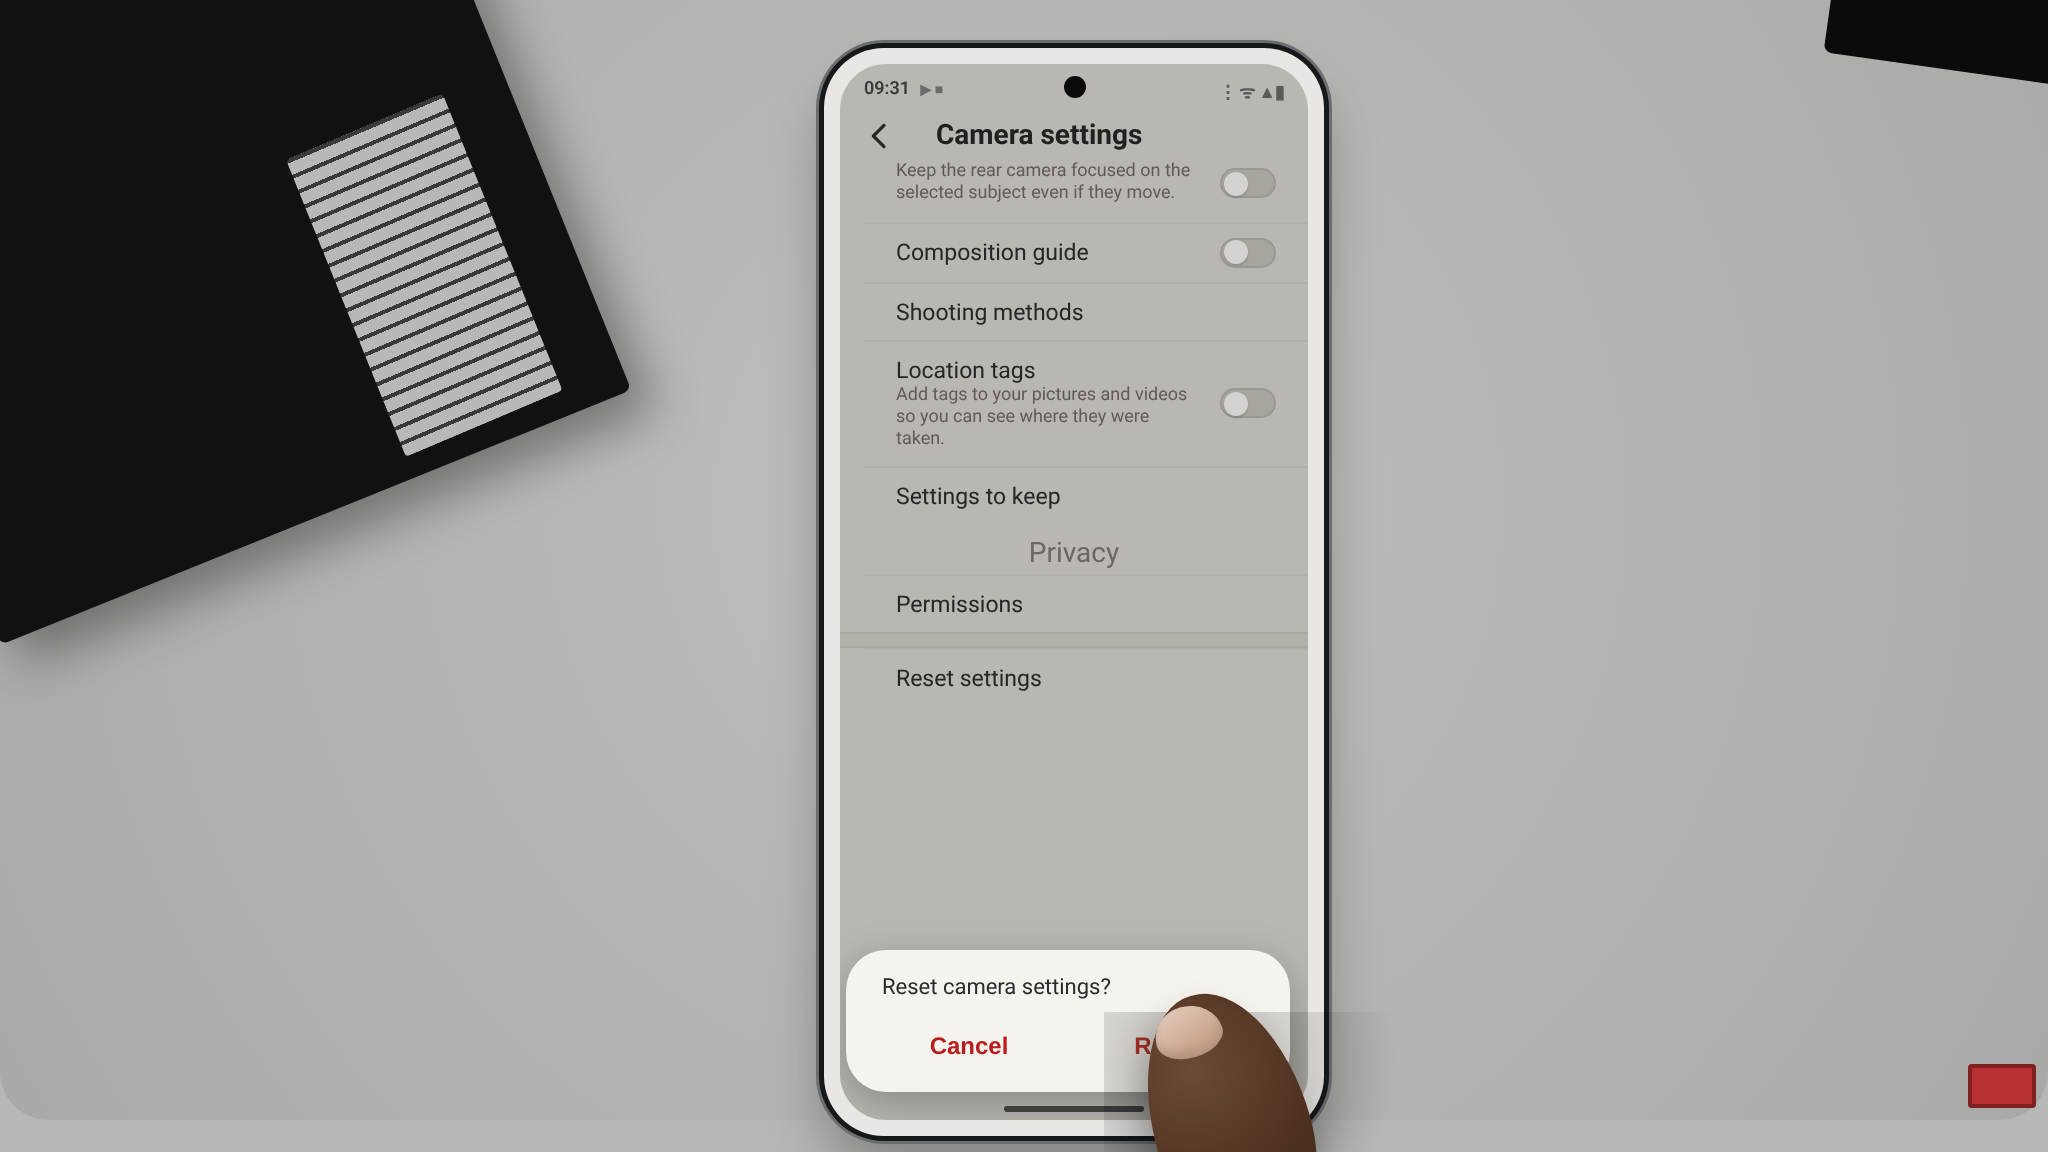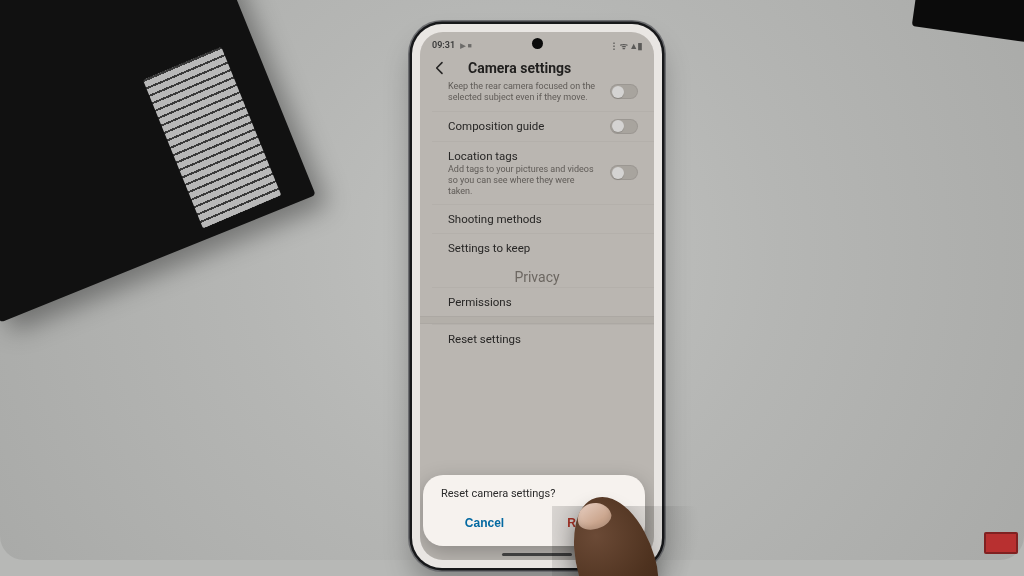--- a/index.html
+++ b/index.html
@@ -250,21 +250,21 @@
     flex: 1;
     display: flex;
     align-items: center;
     justify-content: center;
     font-size: 12px;
     font-weight: 600;
     border: none;
     background: transparent;
     cursor: pointer;
   }
-  .dialog-btn.cancel { color: #0369a1; }
+  .dialog-btn.cancel { color: #b91c1c; }
   .dialog-btn.reset  { color: #c0392b; }
 
   .home-indicator {
     position: absolute;
     left: 50%;
     bottom: 4px;
     width: 70px;
     height: 3px;
     margin-left: -35px;
     background: #3e3e3e;
@@ -351,34 +351,34 @@
         </div>
 
         <div class="row">
           <div class="row-inner">
             <div class="row-label">Composition guide</div>
             <div class="toggle off"></div>
           </div>
         </div>
 
         <div class="row">
+          <div class="row-label">Shooting methods</div>
+        </div>
+
+        <div class="row">
           <div class="row-inner">
             <div>
               <div class="row-label">Location tags</div>
               <div class="row-desc">Add tags to your pictures and videos so you can see where they were taken.</div>
             </div>
             <div class="toggle off"></div>
           </div>
         </div>
 
         <div class="row">
-          <div class="row-label">Shooting methods</div>
-        </div>
-
-        <div class="row">
           <div class="row-label">Settings to keep</div>
         </div>
 
 
         <div class="section-label">Privacy</div>
 
         <div class="row">
           <div class="row-label">Permissions</div>
         </div>
 

